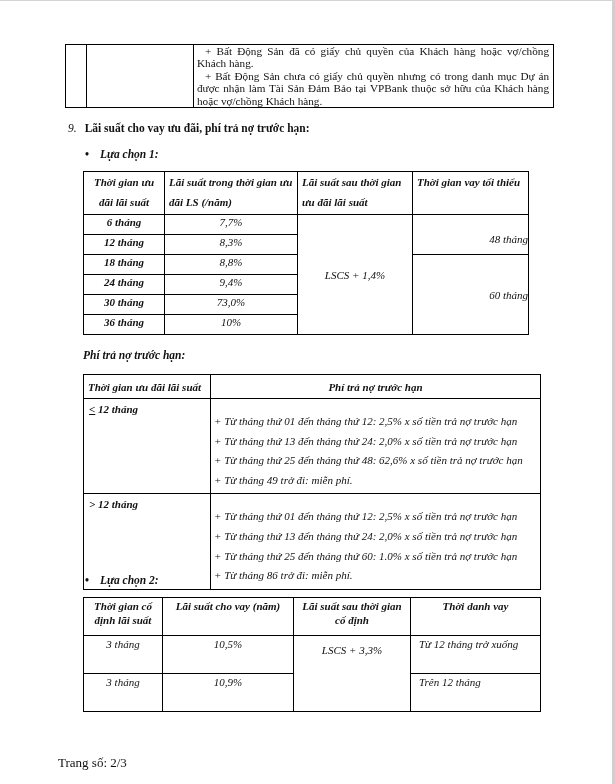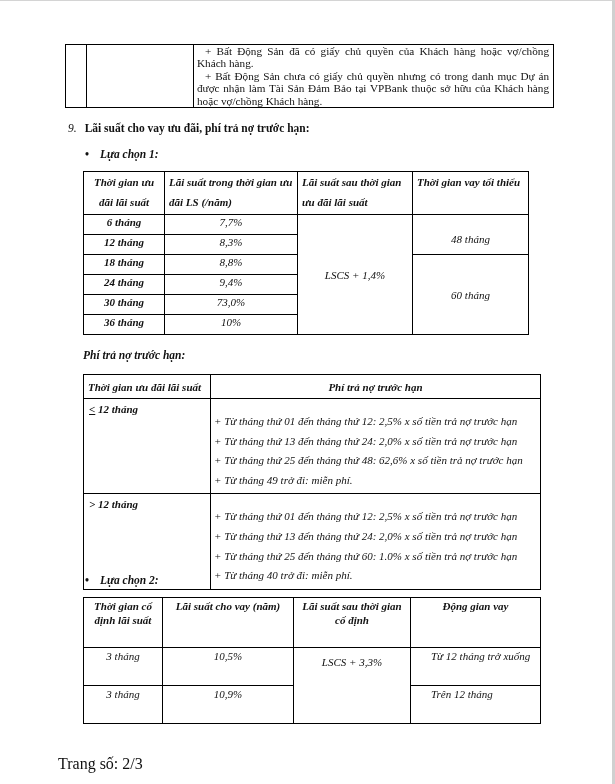--- a/index.html
+++ b/index.html
@@ -29,40 +29,40 @@
     .bullet-line .dot { font-style: normal; margin-right: 11px; }
     .sub-heading { position: absolute; left: 83px; top: 349px; font-size: 11.5px; font-weight: bold; font-style: italic; }
 
     
     .t1 { left: 83px; top: 171px; width: 446px; font-style: italic; font-size: 11px; }
     .t1 th { font-weight: bold; height: 42px; text-align: left; line-height: 20px; padding: 0 4px; }
     .t1 th.h1c { text-align: center; }
     .t1 td.term { font-weight: bold; text-align: center; height: 19px; line-height: 14px; }
     .t1 td.rate { text-align: center; line-height: 14px; }
     .t1 td.after { text-align: center; vertical-align: middle; }
-    .t1 td.min { text-align: center; vertical-align: middle; }
+    .t1 td.min { text-align: right; vertical-align: middle; }
     .t1 td.min48 { vertical-align: top; padding-top: 18px; }
 
     
     .t2 { left: 83px; top: 374px; width: 458px; font-style: italic; font-size: 11px; }
     .t2 th { font-weight: bold; height: 23px; vertical-align: middle; }
     .t2 th.ha { text-align: left; padding-left: 4px; width: 122px; }
     .t2 td.period { font-weight: bold; padding: 4px 5px; }
     .t2 td.fees { padding: 13px 5px 3px 3px; margin-left: 28px; }
     .t2 td.fees div { line-height: 19.6px; white-space: nowrap; }
     .le { text-decoration: underline; }
 
     
     .t3 { left: 83px; top: 597px; width: 458px; font-style: italic; font-size: 11px; }
-    .t3 th { font-weight: bold; height: 36px; text-align: center; vertical-align: top; line-height: 14px; padding: 1px 3px 12px; }
+    .t3 th { font-weight: bold; height: 36px; text-align: center; vertical-align: top; line-height: 14px; padding: 1px 3px 0; }
     .t3 td { height: 35px; text-align: center; padding-top: 2px; }
-    .t3 td.loan { text-align: left; padding-left: 20px; }
+    .t3 td.loan { text-align: left; padding-left: 8px; }
     .t3 td.after { vertical-align: top; padding-top: 8px; }
 
-    .footer { position: absolute; left: 58px; top: 755px; font-size: 16px; }
+    .footer { position: absolute; left: 58px; top: 755px; font-size: 13px; }
   </style>
 </head>
 <body>
 
 <div class="page-top-edge"></div>
 <div class="page-right-edge"></div>
 
 <table class="t0">
   <tbody>
       <tr>
@@ -138,37 +138,37 @@
       <div>+ Từ tháng thứ 25 đến tháng thứ 48: 62,6% x số tiền trả nợ trước hạn</div>
       <div>+ Từ tháng 49 trở đi: miễn phí.</div>
     </td>
   </tr>
   <tr>
     <td class="period"><span>&gt; 12 tháng</span></td>
     <td class="fees">
       <div>+ Từ tháng thứ 01 đến tháng thứ 12: 2,5% x số tiền trả nợ trước hạn</div>
       <div>+ Từ tháng thứ 13 đến tháng thứ 24: 2,0% x số tiền trả nợ trước hạn</div>
       <div>+ Từ tháng thứ 25 đến tháng thứ 60: 1.0% x số tiền trả nợ trước hạn</div>
-      <div>+ Từ tháng 40 trở đi: miễn phí.</div>
+      <div>+ Từ tháng 86 trở đi: miễn phí.</div>
     </td>
   </tr>
 </tbody>
   </table>
 
 <div class="bullet-line" style="top:574px;">
   <span class="dot">•</span><span>Lựa chọn 2:</span>
 </div>
 
 <table class="t3">
   <tbody>
       <tr>
     <th style="width:72px;">Thời gian cố định lãi suất</th>
     <th style="width:124px;">Lãi suất cho vay (năm)</th>
     <th style="width:110px;">Lãi suất sau thời gian cố định</th>
-    <th>Động gian vay</th>
+    <th>Thời danh vay</th>
   </tr>
   <tr>
     <td>3 tháng</td>
     <td>10,5%</td>
     <td class="after" rowspan="2">LSCS + 3,3%</td>
     <td class="loan">Từ 12 tháng trở xuống</td>
   </tr>
   <tr>
     <td>3 tháng</td>
     <td>10,9%</td>

